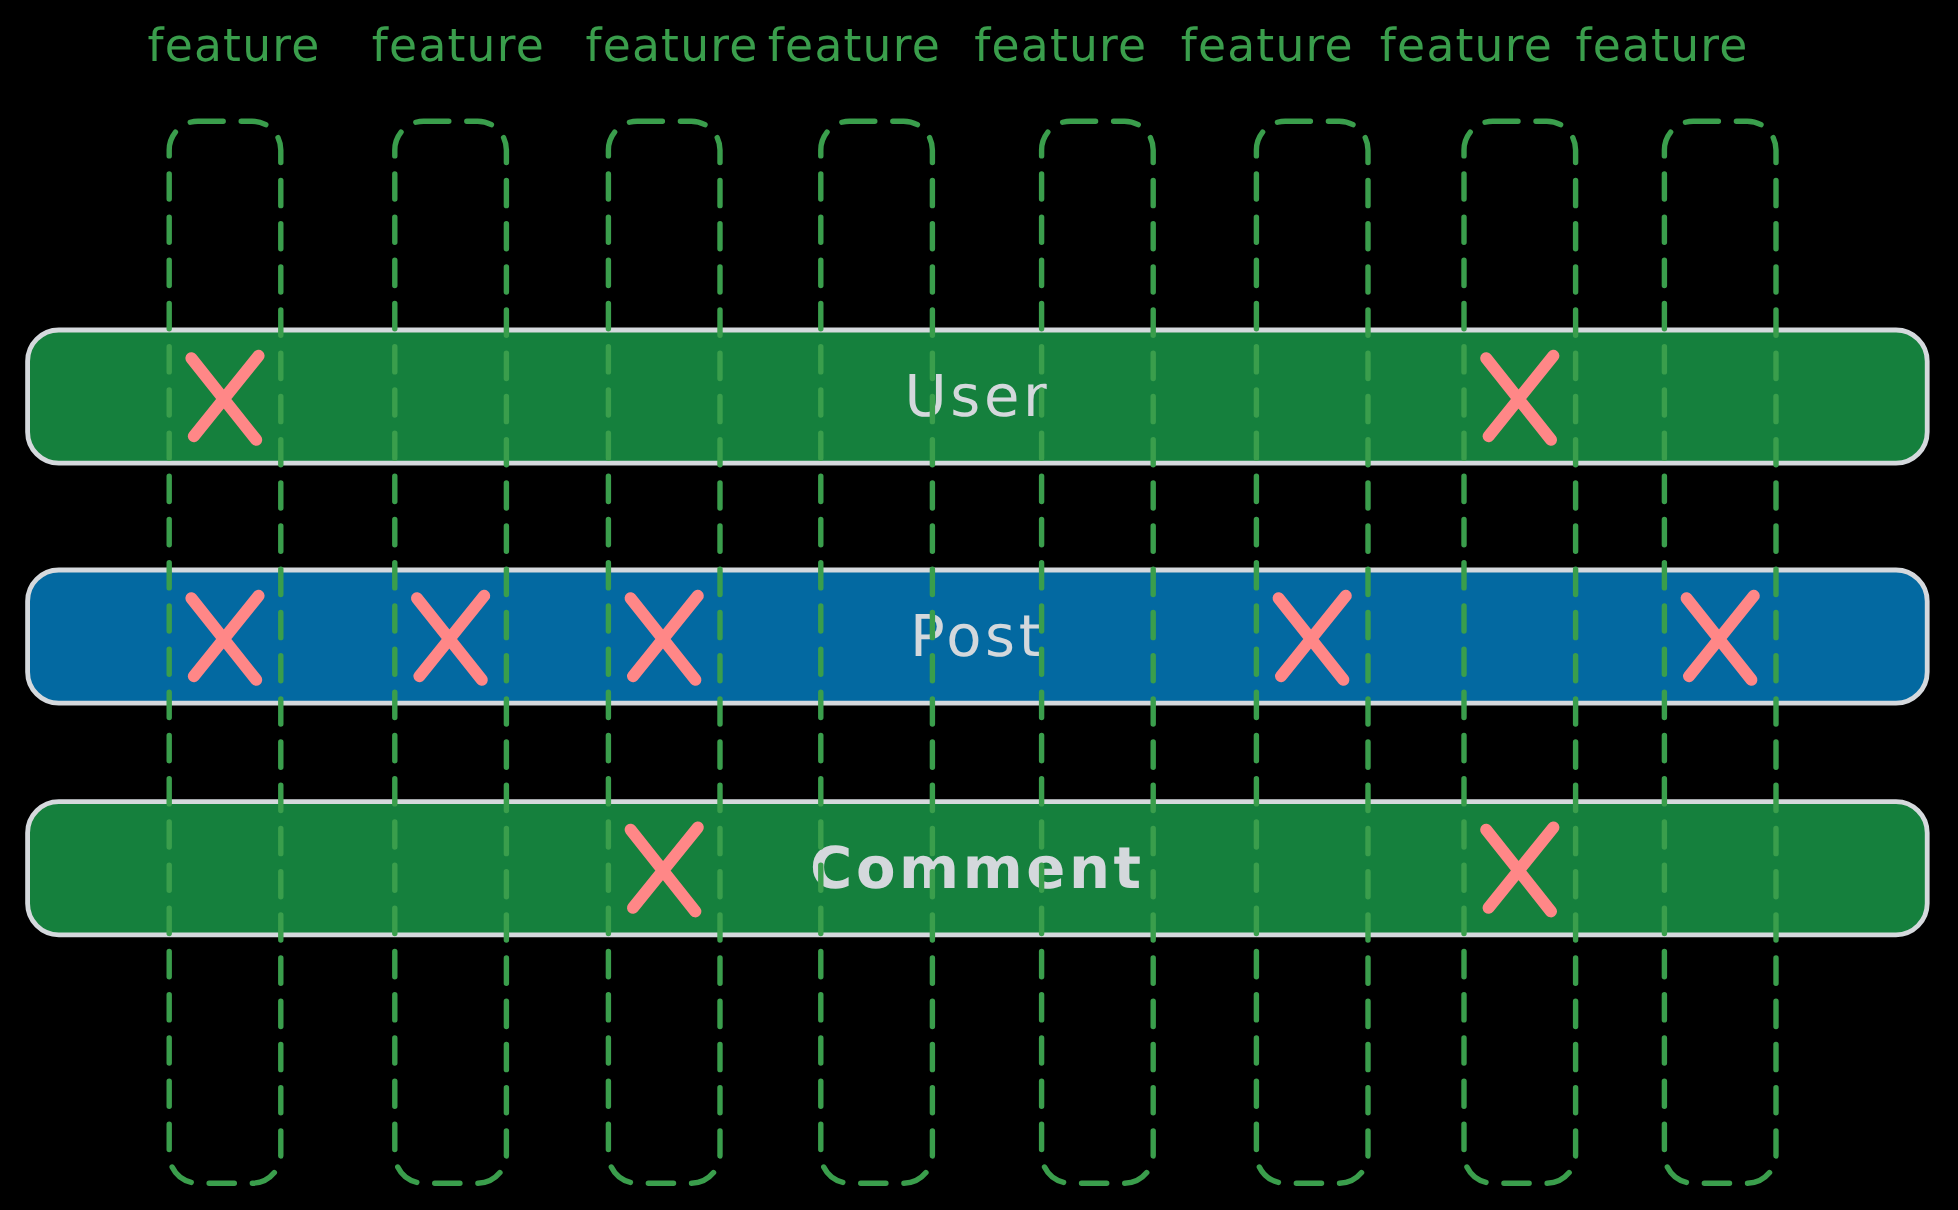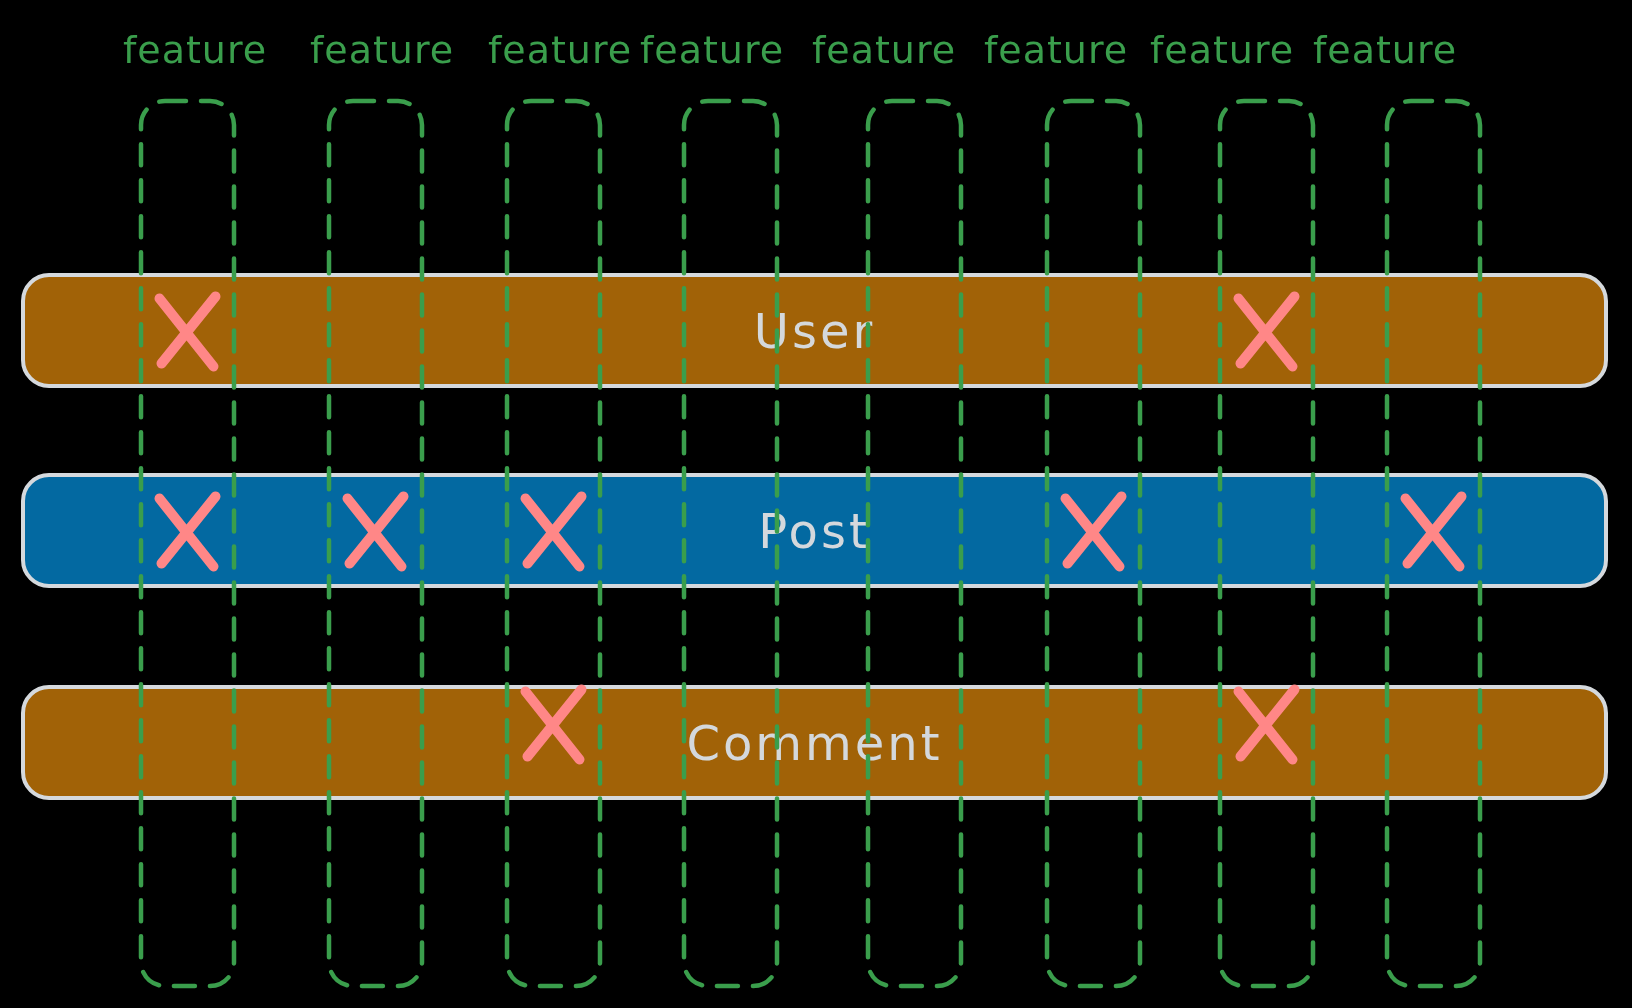--- a/index.html
+++ b/index.html
@@ -10,21 +10,21 @@
   #canvas {
     position: relative;
     width: 1632px;
     height: 1008px;
     background: #000000;
     overflow: hidden;
     font-family: "DejaVu Sans", "Liberation Sans", sans-serif;
   }
   .feature-label {
     position: absolute;
-    top: 28px;
+    top: 16px;
     width: 220px;
     margin-left: -110px; 
     text-align: center;
     font-size: 38px;
     font-weight: normal;
     letter-spacing: 1px;
     white-space: nowrap;
   }
   .entity-bar {
     position: absolute;
@@ -58,27 +58,27 @@
       <div class="feature-label" style="left: 195px; color: rgb(58, 158, 76);">feature</div>
       <div class="feature-label" style="left: 382px; color: rgb(58, 158, 76);">feature</div>
       <div class="feature-label" style="left: 560px; color: rgb(58, 158, 76);">feature</div>
       <div class="feature-label" style="left: 712px; color: rgb(58, 158, 76);">feature</div>
       <div class="feature-label" style="left: 884px; color: rgb(58, 158, 76);">feature</div>
       <div class="feature-label" style="left: 1056px; color: rgb(58, 158, 76);">feature</div>
       <div class="feature-label" style="left: 1222px; color: rgb(58, 158, 76);">feature</div>
       <div class="feature-label" style="left: 1385px; color: rgb(58, 158, 76);">feature</div>
     </div>
   <div id="bars-layer">
-      <div class="entity-bar" style="left: 21px; top: 273px; width: 1587px; height: 115px; background: #a16207; border-color: rgb(213, 217, 221);">
+      <div class="entity-bar" style="left: 21px; top: 273px; width: 1587px; height: 115px; background: #15803d; border-color: rgb(213, 217, 221);">
         <div class="entity-bar-label" style="color: rgb(212, 216, 220);">User</div>
       </div>
       <div class="entity-bar" style="left: 21px; top: 473px; width: 1587px; height: 115px; background: #0369a1; border-color: rgb(213, 217, 221);">
         <div class="entity-bar-label" style="color: rgb(212, 216, 220);">Post</div>
       </div>
-      <div class="entity-bar" style="left: 21px; top: 685px; width: 1587px; height: 115px; background: #a16207; border-color: rgb(213, 217, 221);">
+      <div class="entity-bar" style="left: 21px; top: 666px; width: 1587px; height: 115px; background: #15803d; border-color: rgb(213, 217, 221); font-weight: bold;">
         <div class="entity-bar-label" style="color: rgb(212, 216, 220);">Comment</div>
       </div>
     </div>
   <svg id="overlay" width="1632" height="1008" viewBox="0 0 1632 1008">
       <rect x="141" y="101" width="93" height="885" rx="24" fill="none" stroke="#3a9e4c" stroke-width="4.5" stroke-dasharray="21 15" stroke-linecap="round"></rect>
       <rect x="329" y="101" width="93" height="885" rx="24" fill="none" stroke="#3a9e4c" stroke-width="4.5" stroke-dasharray="21 15" stroke-linecap="round"></rect>
       <rect x="507" y="101" width="93" height="885" rx="24" fill="none" stroke="#3a9e4c" stroke-width="4.5" stroke-dasharray="21 15" stroke-linecap="round"></rect>
       <rect x="684" y="101" width="93" height="885" rx="24" fill="none" stroke="#3a9e4c" stroke-width="4.5" stroke-dasharray="21 15" stroke-linecap="round"></rect>
       <rect x="868" y="101" width="93" height="885" rx="24" fill="none" stroke="#3a9e4c" stroke-width="4.5" stroke-dasharray="21 15" stroke-linecap="round"></rect>
       <rect x="1047" y="101" width="93" height="885" rx="24" fill="none" stroke="#3a9e4c" stroke-width="4.5" stroke-dasharray="21 15" stroke-linecap="round"></rect>

